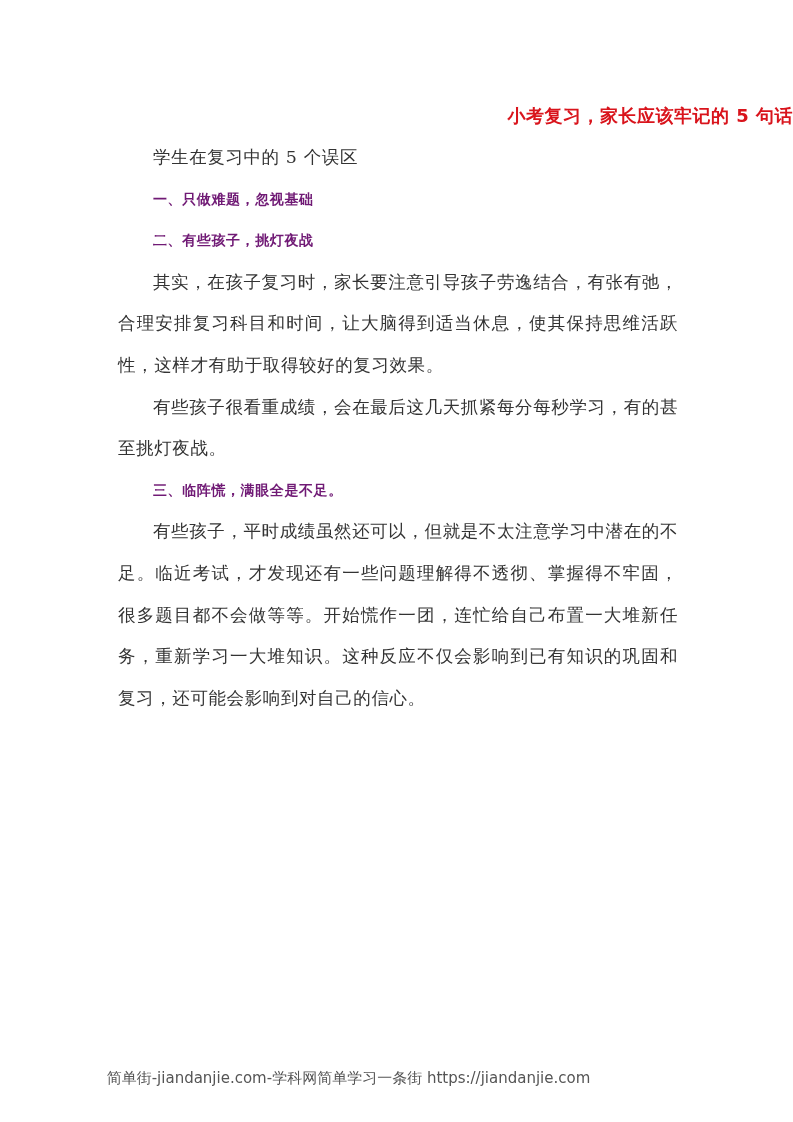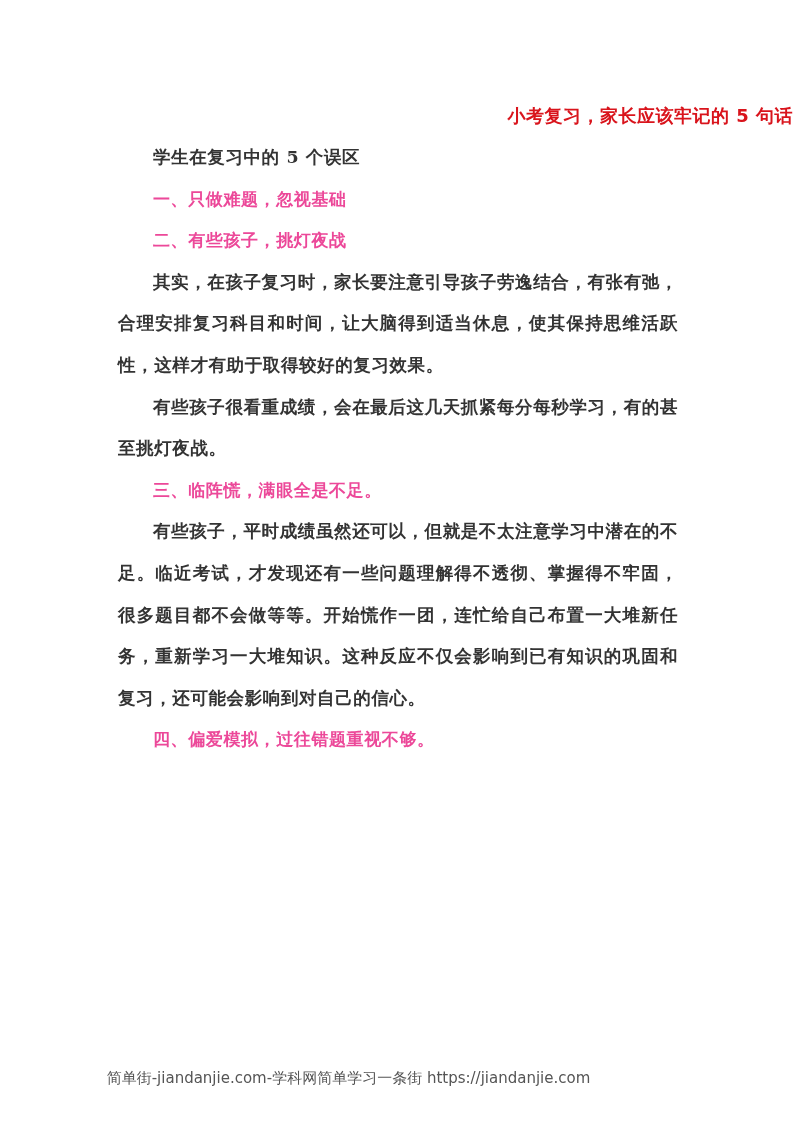--- a/index.html
+++ b/index.html
@@ -12,26 +12,26 @@
   .title {
     position: absolute; left: 0; width: 793px; top: 104px;
     text-align: right; font-size: 18px; font-weight: bold;
     color: #d9141c; letter-spacing: 0.5px;
     font-family: "DejaVu Sans", "Liberation Sans", sans-serif;
   }
   .content {
     position: absolute; left: 118px; top: 137px; width: 560px;
     font-size: 17.5px; line-height: 41.6px;
   }
-  .content p { margin: 0; text-align: justify; text-align-last: left; letter-spacing: 0.6px; font-weight: bold; }
+  .content p { margin: 0; text-align: justify; text-align-last: left; letter-spacing: 0.6px; }
   .indent { text-indent: 35px; }
   .heading {
-    text-indent: 35px; font-weight: bold; color: #ec4899;
+    text-indent: 35px; font-weight: bold; color: #701a75;
     font-family: "DejaVu Sans", "Liberation Sans", sans-serif;
-    font-size: 17px;
+    font-size: 14px;
   }
   .footer {
     position: absolute; left: 0; width: 697px; top: 1069px;
     text-align: center; font-size: 15px; color: #555555;
     font-family: "DejaVu Sans", "Liberation Sans", sans-serif;
   }
 </style>
 </head>
 <body>
 
@@ -43,17 +43,16 @@
 
     <p class="heading">一、只做难题，忽视基础</p>
 
     <p class="heading">二、有些孩子，挑灯夜战</p>
     <p class="indent">其实，在孩子复习时，家长要注意引导孩子劳逸结合，有张有弛，合理安排复习科目和时间，让大脑得到适当休息，使其保持思维活跃性，这样才有助于取得较好的复习效果。</p>
     <p class="indent">有些孩子很看重成绩，会在最后这几天抓紧每分每秒学习，有的甚至挑灯夜战。</p>
 
     <p class="heading">三、临阵慌，满眼全是不足。</p>
     <p class="indent">有些孩子，平时成绩虽然还可以，但就是不太注意学习中潜在的不足。临近考试，才发现还有一些问题理解得不透彻、掌握得不牢固，很多题目都不会做等等。开始慌作一团，连忙给自己布置一大堆新任务，重新学习一大堆知识。这种反应不仅会影响到已有知识的巩固和复习，还可能会影响到对自己的信心。</p>
 
-    <p class="heading">四、偏爱模拟，过往错题重视不够。</p>
   </div>
 
   <div class="footer">简单街-jiandanjie.com-学科网简单学习一条街 https://jiandanjie.com</div>
 </div>
 
 </body></html>

